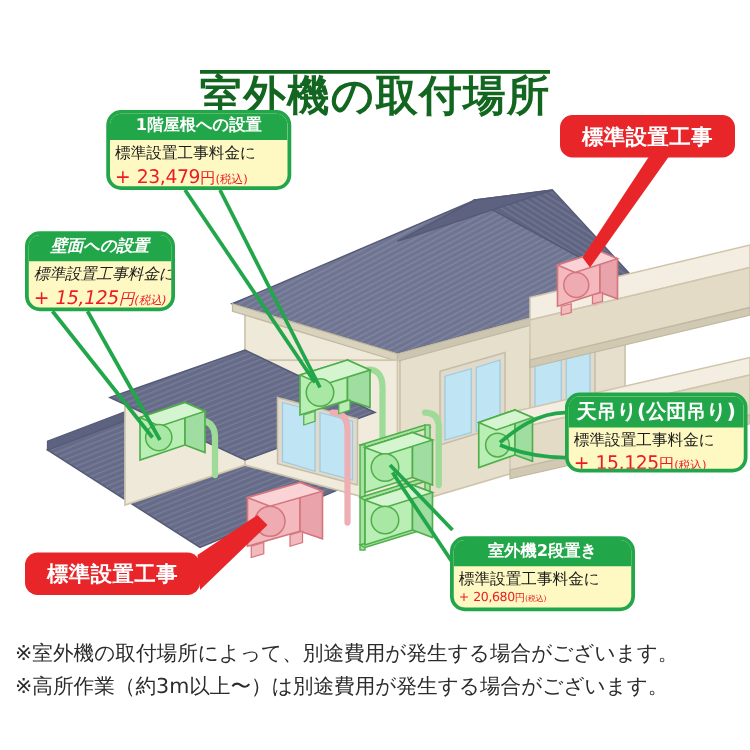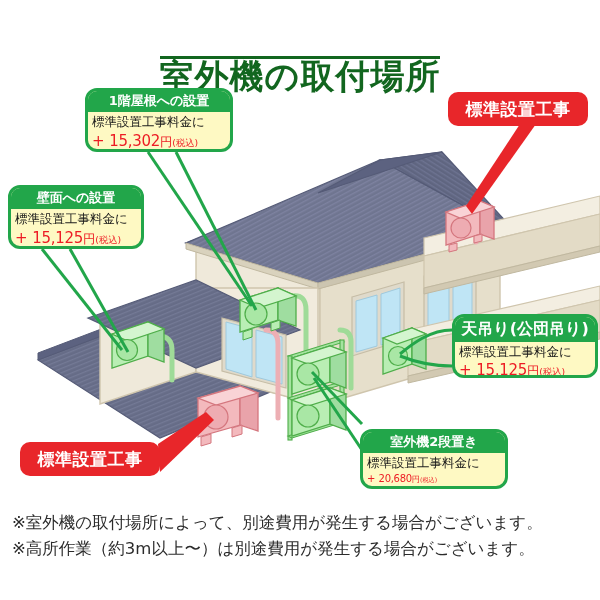--- a/index.html
+++ b/index.html
@@ -68,21 +68,21 @@
   .callout .price .amt{font-size:1.0em;letter-spacing:-0.3px;}
   .callout .price .yen{font-size:0.82em;}
   .callout .price .tax{font-size:0.62em;}
 
   
   #co-roof1{left:85px;top:88px;width:148px;height:64px;}
   #co-roof1 .hdr{font-size:13px;}
   #co-roof1 .line1{font-size:12.5px;}
   #co-roof1 .price{font-size:15px;}
 
-  #co-wall{left:8px;top:185px;width:136px;height:64px;}
+  #co-wall{left:20px;top:185px;width:120px;height:64px;font-style:italic;}
   #co-wall .hdr{font-size:13px;}
   #co-wall .line1{font-size:12.5px;}
   #co-wall .price{font-size:15px;}
 
   #co-ceiling{left:452px;top:314px;width:146px;height:64px;}
   #co-ceiling .hdr{font-size:16px;}
   #co-ceiling .line1{font-size:12.5px;}
   #co-ceiling .price{font-size:15px;}
 
   #co-twotier{left:360px;top:429px;width:148px;height:60px;}
@@ -280,21 +280,21 @@
     <polygon points="520,124 536,124 472,214 466,206" fill="#e8262a"></polygon>
     <polygon points="158,444 160,472 214,420 206,412" fill="#e8262a"></polygon>
   </svg>
 
   <div class="callout" id="co-roof1">
     <div class="hdr">1階屋根への設置</div>
     <div class="body">
       <div class="line1">標準設置工事料金に</div>
       <div class="price">
         <span>+</span>
-        <span class="amt">15,302</span><span class="yen">円</span><span class="tax">(税込)</span>
+        <span class="amt">23,479</span><span class="yen">円</span><span class="tax">(税込)</span>
       </div>
     </div>
   </div>
 
   <div class="callout" id="co-wall">
     <div class="hdr">壁面への設置</div>
     <div class="body">
       <div class="line1">標準設置工事料金に</div>
       <div class="price">
         <span>+</span>

